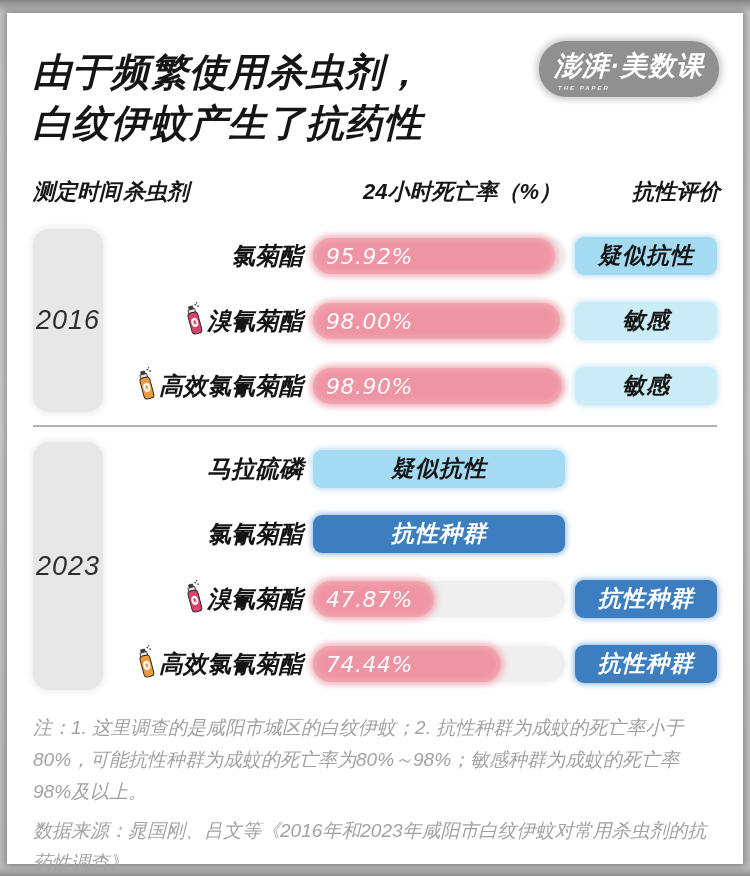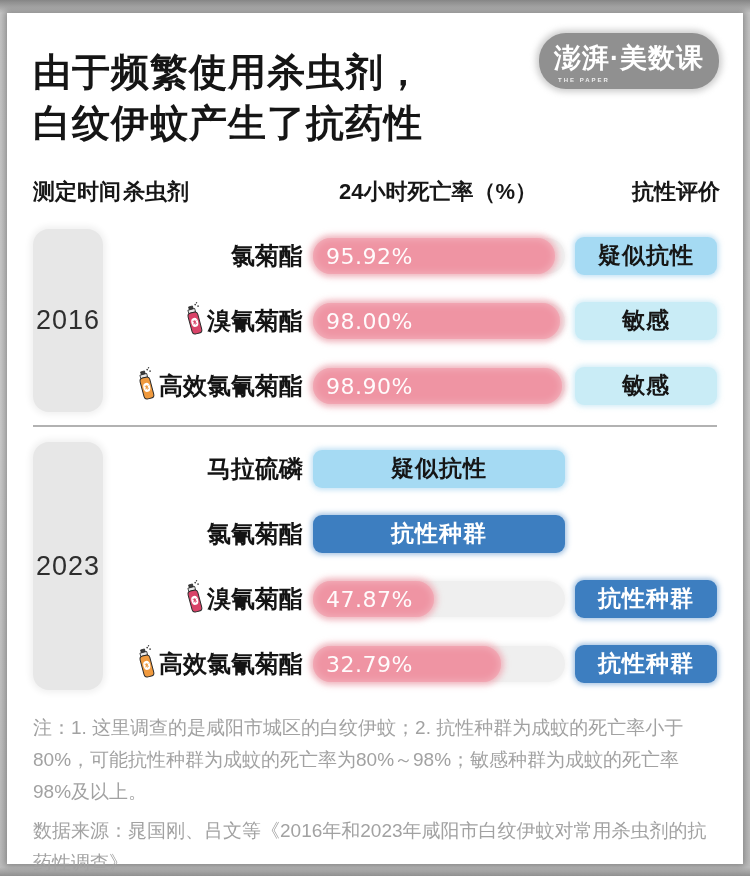--- a/index.html
+++ b/index.html
@@ -8,49 +8,50 @@
     background:linear-gradient(180deg,#858585 0px,#c6c6c6 13px,#cdcdcd 50%,#bdbdbd 99%,#8f8f8f 100%);
     font-family:"Liberation Sans","DejaVu Sans",sans-serif;
     overflow:hidden;
   }
   .card{
     position:relative;box-sizing:border-box;
     width:736px;height:851px;margin:13px auto 0;
     background:#ffffff;
     box-shadow:0 0 7px 2px rgba(60,60,60,0.45);
     padding:34px 26px 0;
+    font-style:italic;
   }
   
   .title{
     font-size:38px;font-weight:900;color:#151515;
     line-height:51px;letter-spacing:1px;margin:0;
   }
   .logo{
-    position:absolute;top:20px;right:24px;
+    position:absolute;top:28px;right:24px;
     background:var(--logo-bg,#909090);
     color:#fff;border-radius:27px;
     padding:7px 15px 13px;
     font-size:27px;font-weight:bold;letter-spacing:1px;
     box-shadow:0 0 6px 3px rgba(144,144,144,0.45);
   }
   .logo-sub{
     position:absolute;left:19px;bottom:6px;
     font-size:6px;font-weight:bold;letter-spacing:2px;
     opacity:0.85;
   }
   
   .col-headers{
     display:grid;grid-template-columns:70px 190px 252px 142px;
     column-gap:20px;align-items:center;
     margin-top:28px;font-size:22px;font-weight:bold;color:#171717;
     white-space:nowrap;
   }
   .ch1{text-align:left;}
   .ch2{}
-  .ch3{text-align:left;padding-left:6px;}
+  .ch3{text-align:center;padding-left:6px;}
   .ch4{text-align:center;}
   
   .table-body{margin-top:16px;}
   .group{display:grid;grid-template-columns:70px 1fr;column-gap:10px;}
   .year-pill{
     background:var(--year-pill-bg,#e7e7e7);
     border-radius:16px;margin:6px 0;
     display:flex;align-items:center;justify-content:center;
     box-shadow:0 0 6px 3px rgba(0,0,0,0.06);
   }
@@ -251,21 +252,21 @@
                   <ellipse cx="10" cy="19.5" rx="3.4" ry="4.6" fill="#ffffff"></ellipse>
                   <path d="M8.3 18 l3.4 3 M11.7 18 l-3.4 3 M10 17.2 v4.6" stroke="#f09a3e" stroke-width="0.9" fill="none"></path>
                 </svg>
               </span>
               <span class="name">高效氯氰菊酯</span>
             </div>
             <div class="bar-cell">
               <div class="track">
                 <div class="fill" style="width: 74.44%;"></div>
               </div>
-              <span class="bar-label">32.79%</span>
+              <span class="bar-label">74.44%</span>
             </div>
             <div class="badge resistant">抗性种群</div>
           </div>
         </div>
       </div>
     </div>
 
   <div class="notes">注：1. 这里调查的是咸阳市城区的白纹伊蚊；2. 抗性种群为成蚊的死亡率小于80%，可能抗性种群为成蚊的死亡率为80%～98%；敏感种群为成蚊的死亡率98%及以上。</div>
   <div class="source">数据来源：晁国刚、吕文等《2016年和2023年咸阳市白纹伊蚊对常用杀虫剂的抗药性调查》</div>
 

